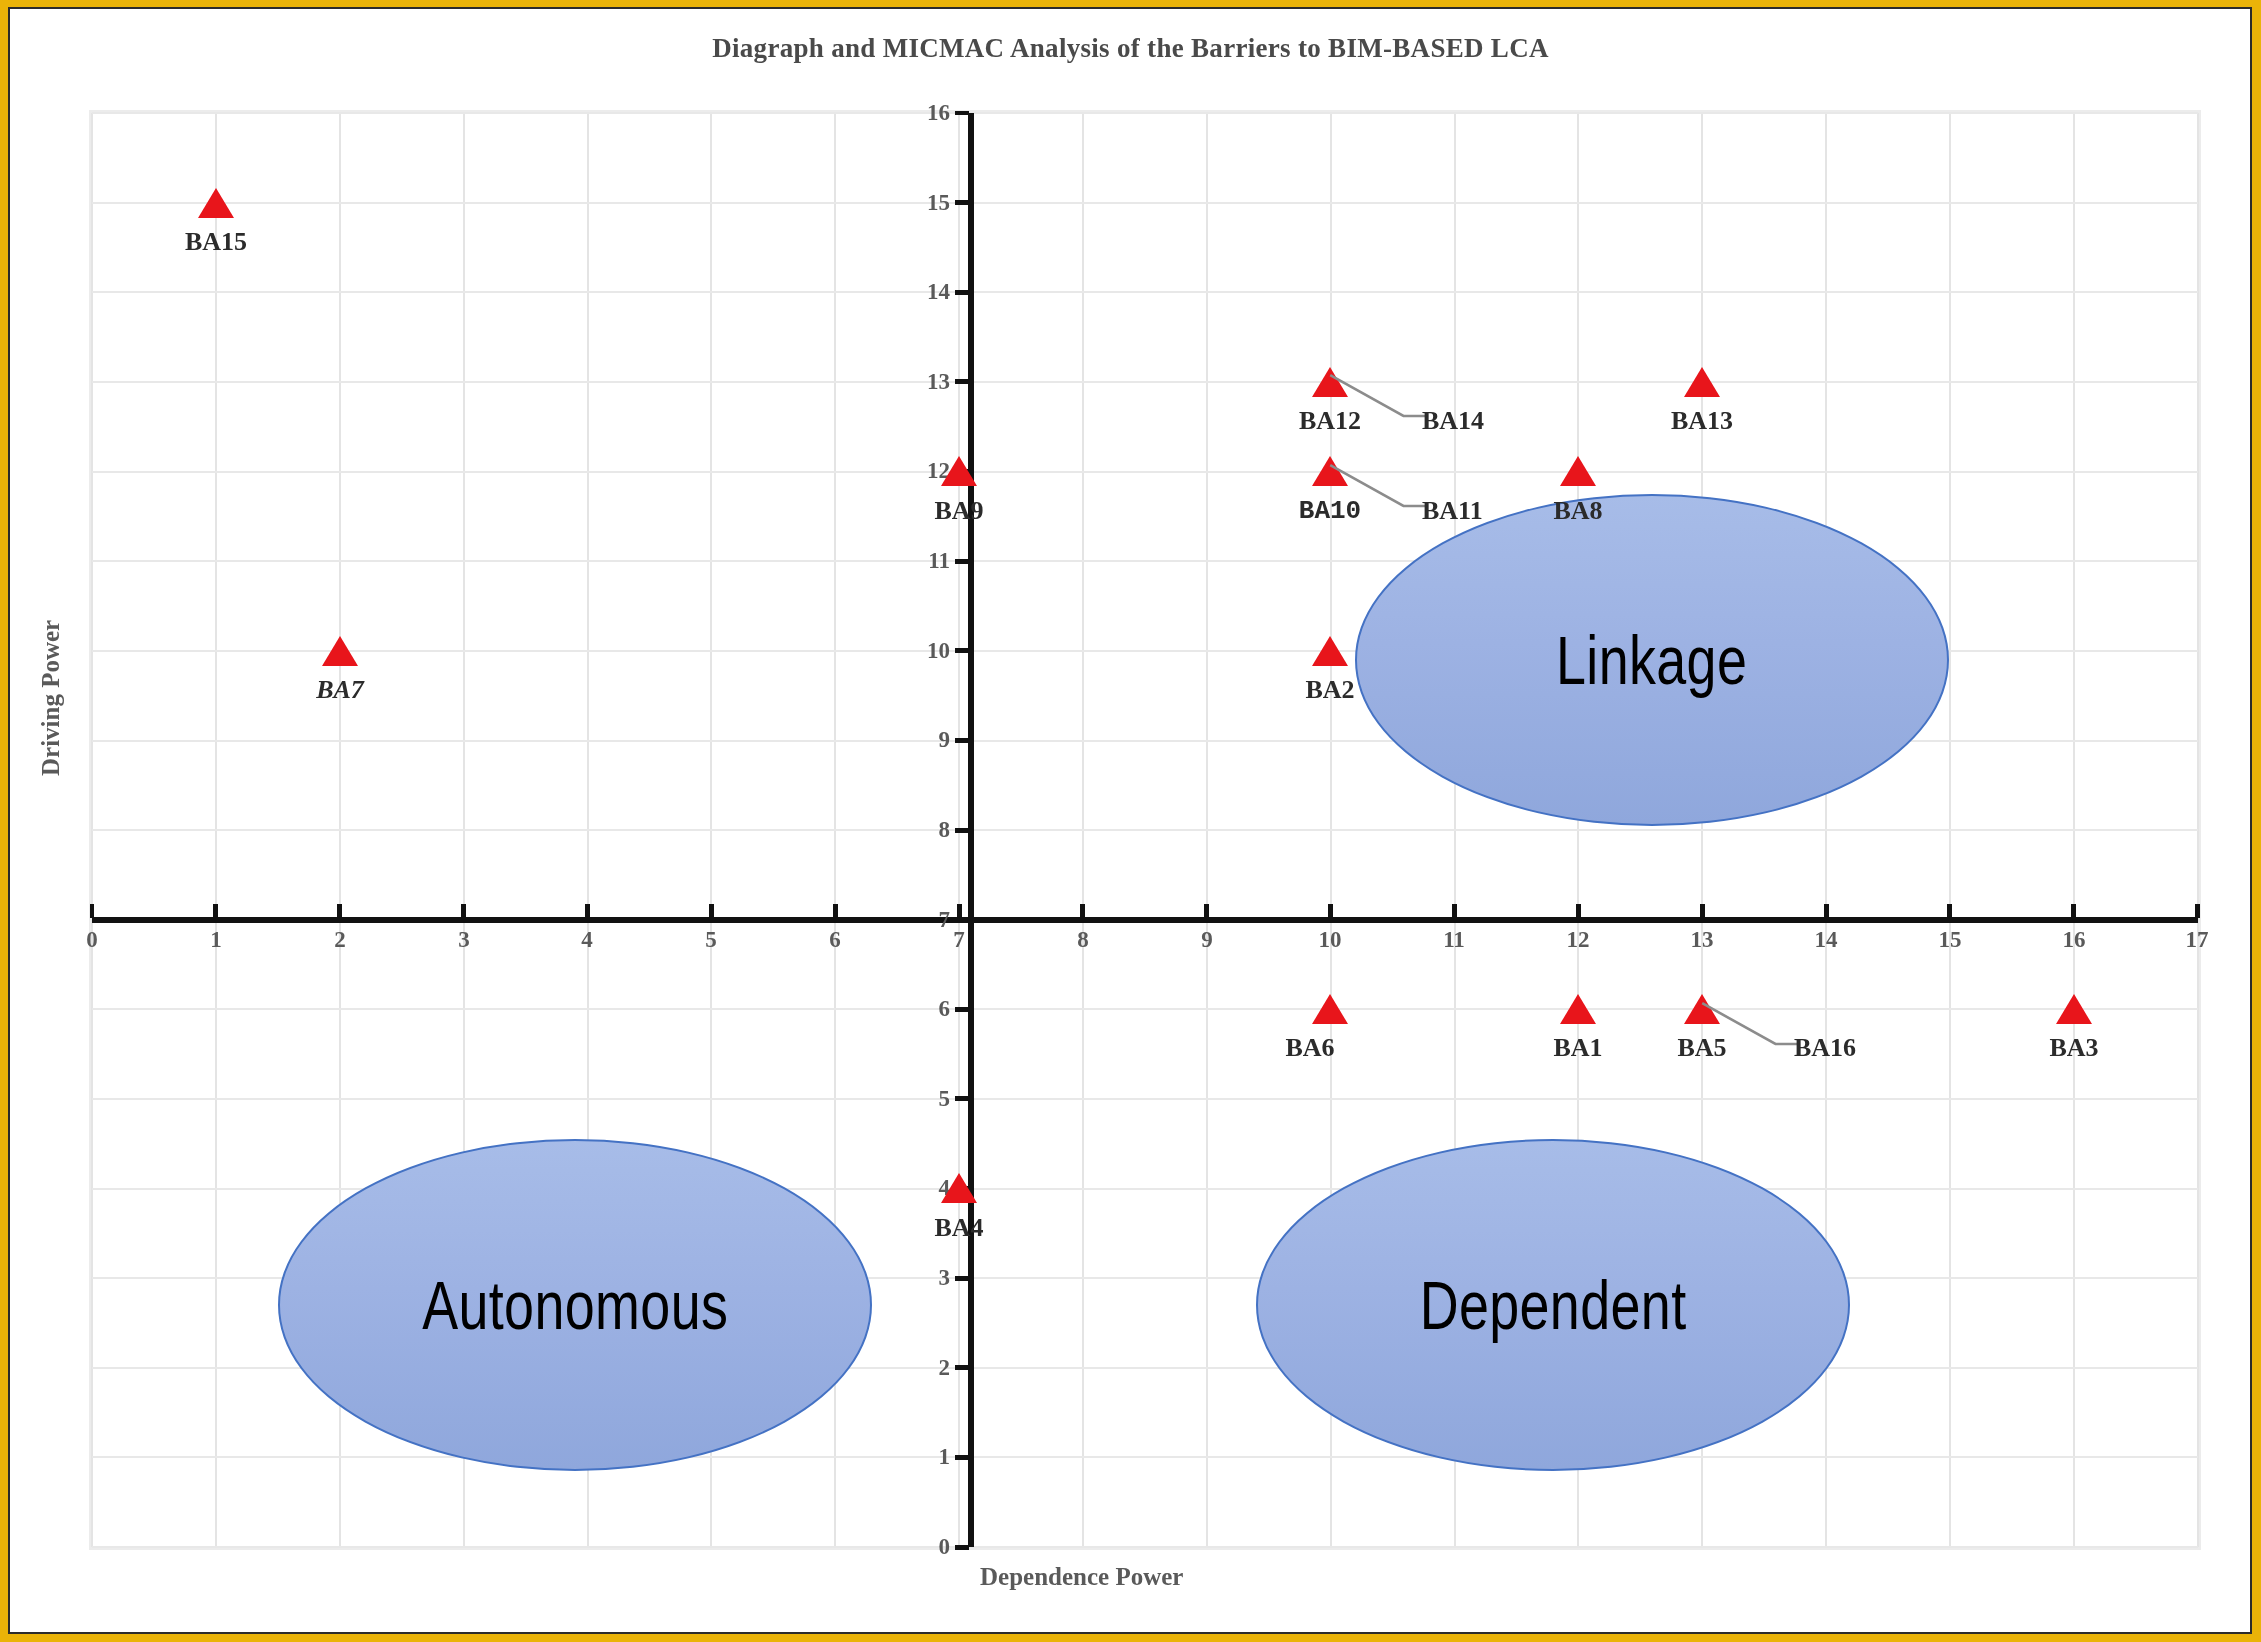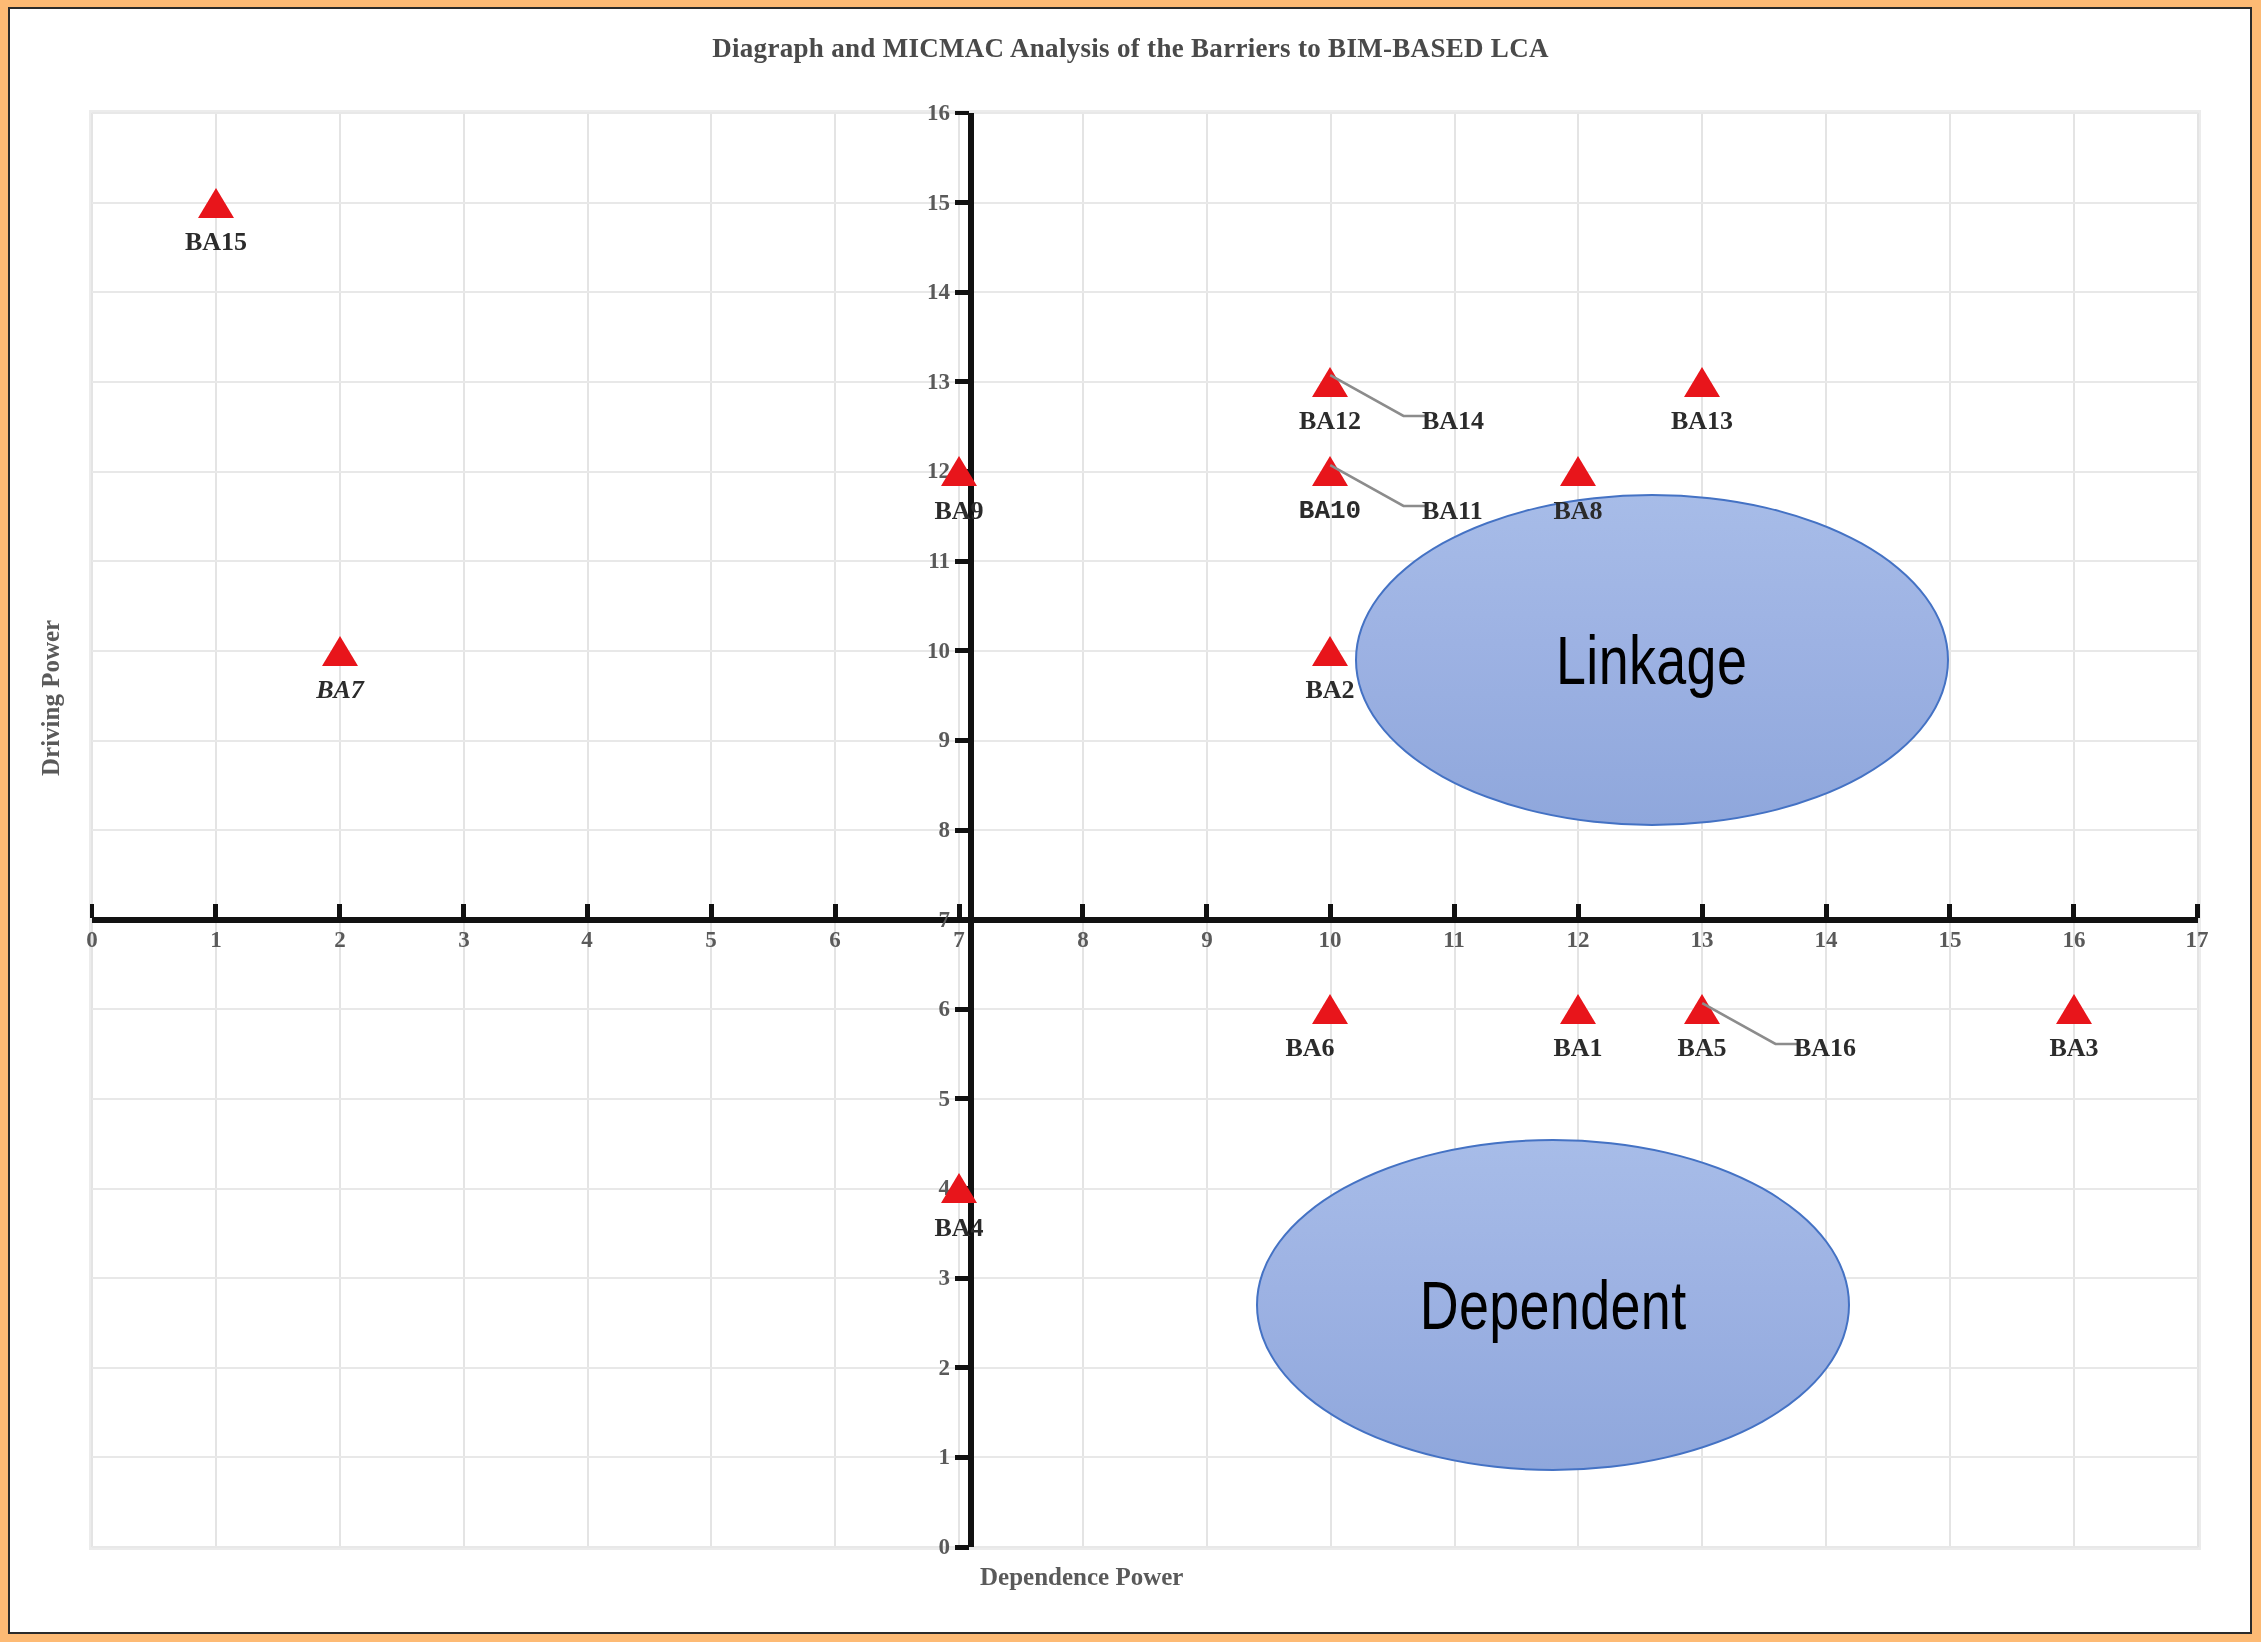--- a/index.html
+++ b/index.html
@@ -1,21 +1,21 @@
 <!DOCTYPE html>
 <html style="font-size:8.4px"><head>
 <meta charset="utf-8">
 <style>
   html,body{margin:0;padding:0;background:#ffffff;}
   body{font-family:"Liberation Serif",serif;}
 
   #root{
     position:relative;
     width:2261px;height:1643px;
-    background:#fdba74;
+    background:#eab308;
     box-sizing:border-box;
   }
 
   
   #outer-frame{
     position:absolute;
     left:8.4px;top:7.3px;
     width:2244px;height:1627px;
     border:2.6px solid #2b2b2b;
     box-sizing:border-box;
@@ -188,20 +188,23 @@
         <div class="gridline-h" style="top: 627px;"></div>
         <div class="gridline-h" style="top: 537px;"></div>
         <div class="gridline-h" style="top: 447px;"></div>
         <div class="gridline-h" style="top: 358px;"></div>
         <div class="gridline-h" style="top: 268px;"></div>
         <div class="gridline-h" style="top: 178px;"></div>
         <div class="gridline-h" style="top: 89px;"></div>
         <div class="gridline-h" style="top: -0.8px;"></div>
         <div class="zone" style="width: 594px; height: 332px; left: 1263px; top: 381px;">
           <span class="zone-label">Linkage</span>
+        </div>
+        <div class="zone" style="width: 594px; height: 332px; left: 186px; top: 1026px;">
+          <span class="zone-label">Autonomous</span>
         </div>
         <div class="zone" style="width: 594px; height: 332px; left: 1164px; top: 1026px;">
           <span class="zone-label">Dependent</span>
         </div>
         <div id="axis-y" style="left: 876px;"></div>
         <div id="axis-x" style="top: 804px;"></div>
         <div class="tick-x" style="left: -2.4px; top: 791px;"></div>
         <div class="tick-x" style="left: 121px; top: 791px;"></div>
         <div class="tick-x" style="left: 245px; top: 791px;"></div>
         <div class="tick-x" style="left: 369px; top: 791px;"></div>

